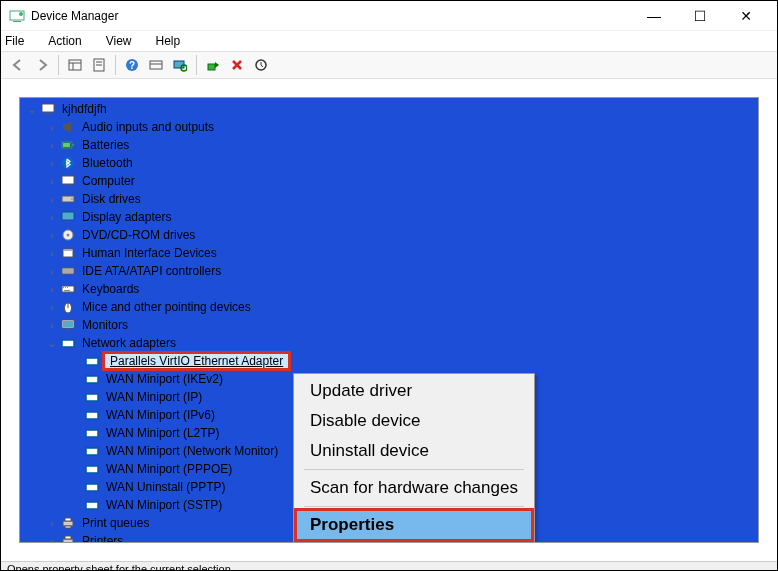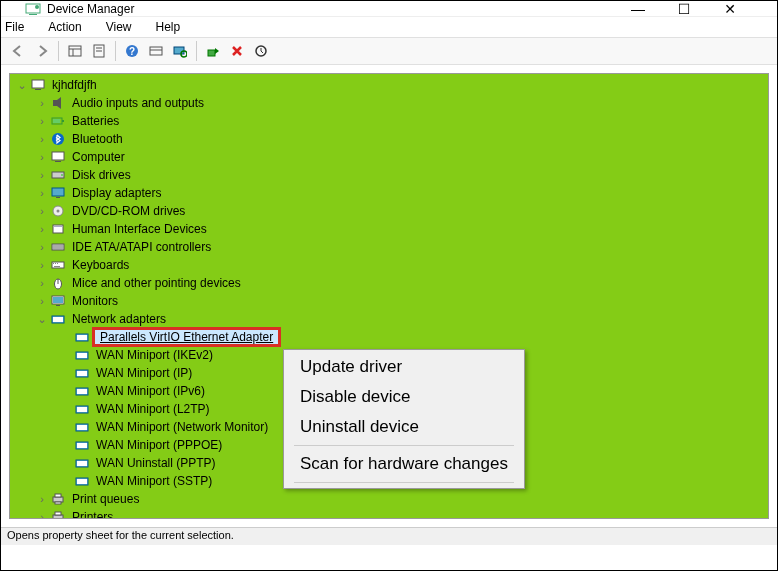--- a/index.html
+++ b/index.html
@@ -1,27 +1,27 @@
 <!DOCTYPE html>
 <html><head>
 <meta charset="utf-8">
 <style>
 * { box-sizing: border-box; margin: 0; padding: 0; font-family: "Segoe UI", Tahoma, sans-serif; }
 body { background: #fff; width: 778px; height: 571px; overflow: hidden; border: 1px solid #000; position: relative; }
-.titlebar { height: 16px; display: flex; align-items: center; padding: 0 24px; background: #fff; border-bottom: 1px solid #eee; }
+.titlebar { height: 30px; display: flex; align-items: center; padding: 0 8px; background: #fff; border-bottom: 1px solid #eee; }
 .titlebar .app-icon { width: 16px; height: 16px; margin-right: 6px; }
 .titlebar .title { font-size: 12px; flex: 1; }
 .titlebar .win-controls { display: flex; }
 .titlebar .win-btn { width: 46px; height: 30px; display: flex; align-items: center; justify-content: center; font-size: 14px; }
 .menubar { height: 20px; display: flex; align-items: center; padding: 0 4px; font-size: 12px; gap: 24px; }
 .menubar span { cursor: default; }
 .toolbar { height: 28px; display: flex; align-items: center; padding: 0 6px; border-top: 1px solid #e0e0e0; border-bottom: 1px solid #e0e0e0; background: #f8f8f8; gap: 2px; }
 .toolbar .tb-btn { width: 22px; height: 22px; display: flex; align-items: center; justify-content: center; border: 1px solid transparent; }
 .toolbar .sep { width: 1px; height: 20px; background: #ccc; margin: 0 3px; }
-.tree-area { height: 446px; overflow-y: auto; border: 1px solid #999; margin: 8px; background: #84cc16; position: relative; }
+.tree-area { height: 446px; overflow-y: auto; border: 1px solid #999; margin: 18px; background: #1d4ed8; position: relative; }
 .statusbar { height: 18px; font-size: 11px; padding: 1px 6px; border-top: 1px solid #ccc; background: #f0f0f0; }
 .tree { font-size: 12px; padding: 2px 0; }
 .node { display: flex; align-items: center; height: 18px; white-space: nowrap; }
 .expander { width: 16px; text-align: center; color: #666; font-size: 11px; line-height: 1; user-select: none; }
 .expander.open::before { content: "⌄"; }
 .expander.closed::before { content: "›"; }
 .expander.none::before { content: ""; }
 .dev-icon { width: 16px; height: 16px; margin-right: 4px; display: flex; align-items: center; justify-content: center; }
 .label { padding: 0 2px; }
 .lvl0 { padding-left: 4px; }
@@ -405,18 +405,19 @@
       </div>
   </div>
 
   <div class="context-menu" style="left:273px; top:275px;">
     <div class="cm-item">Update driver</div>
     <div class="cm-item">Disable device</div>
     <div class="cm-item">Uninstall device</div>
     <div class="cm-sep"></div>
     <div class="cm-item">Scan for hardware changes</div>
     <div class="cm-sep"></div>
+    <div class="cm-item hl">Properties</div>
   </div>
 </div>
 
 <div class="statusbar">
   <span>Opens property sheet for the current selection.</span>
 </div>
 
 </body></html>

